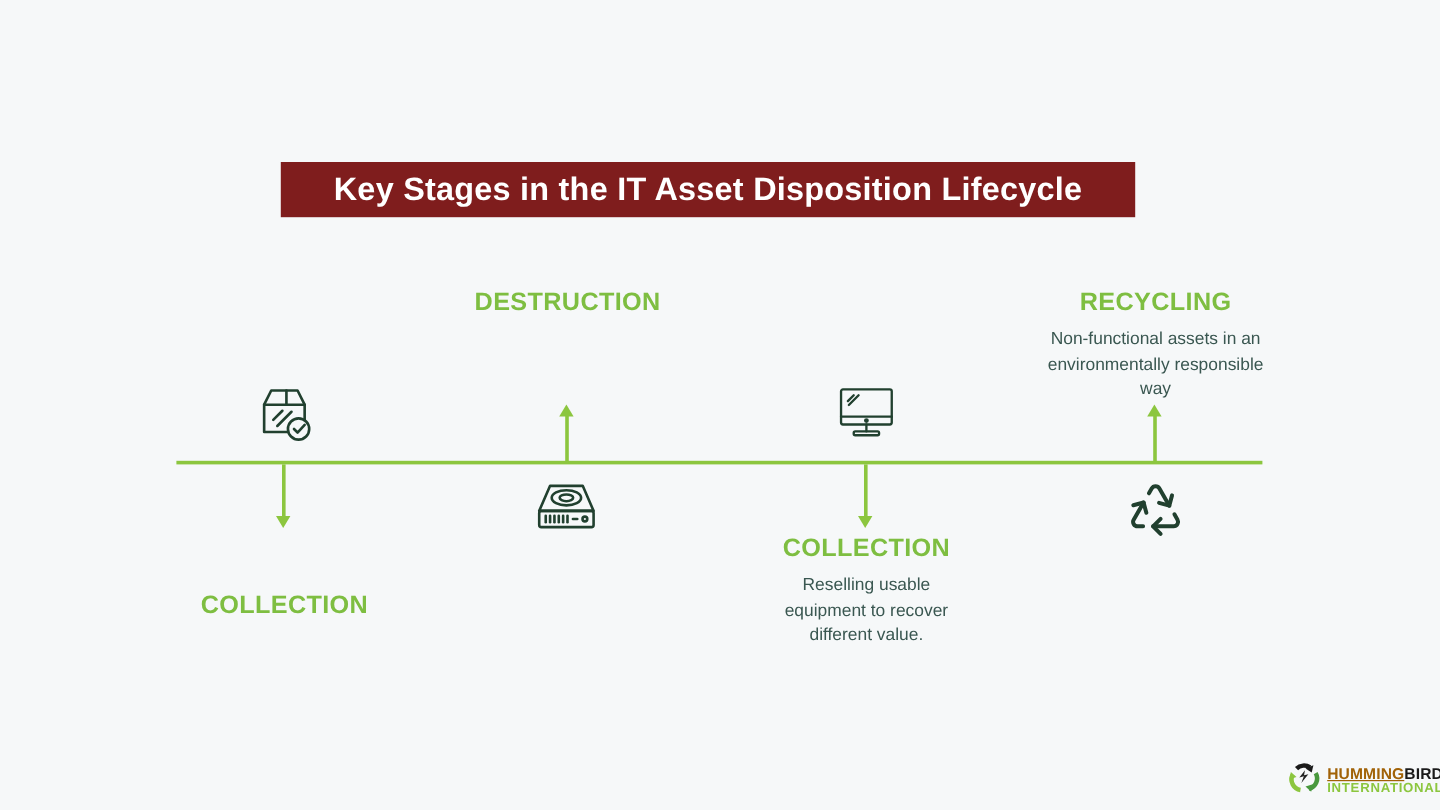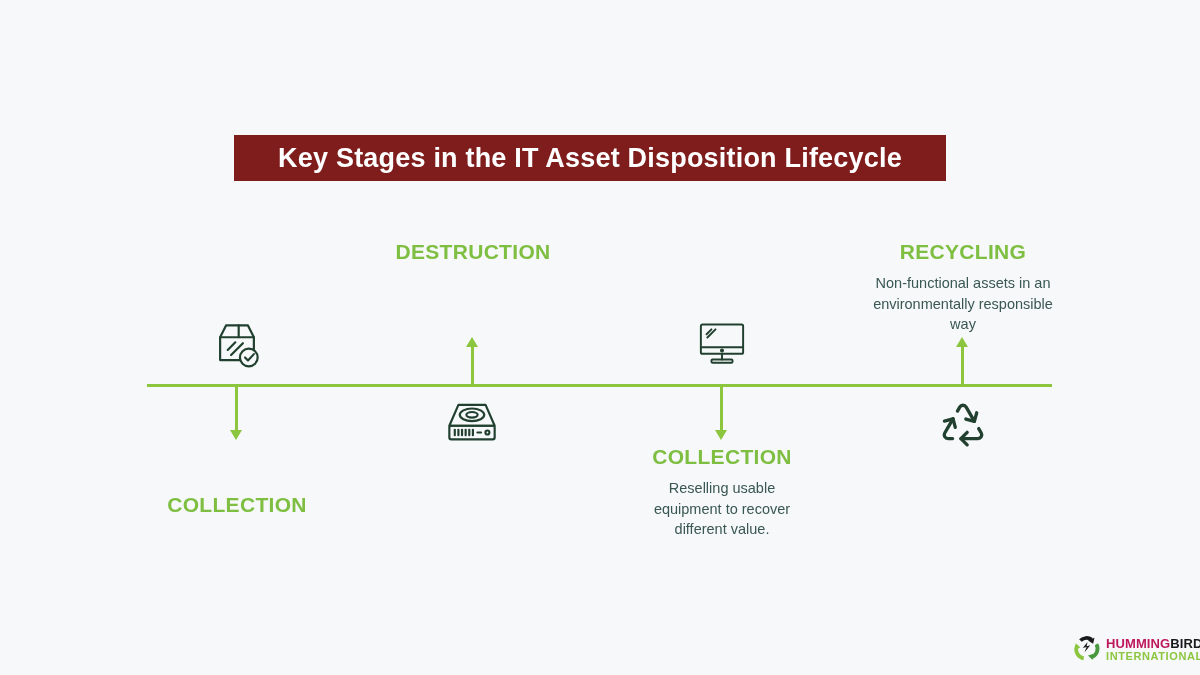--- a/index.html
+++ b/index.html
@@ -75,21 +75,21 @@
   .icon-wrap svg { display: block; }
 
   
   .logo {
     position: absolute;
     left: 1072px; top: 632px;
     display: flex; align-items: center; gap: 4px;
   }
   .logo-text { display: flex; flex-direction: column; line-height: 1.05; }
   .logo-line1 { font-size: 13px; font-weight: 800; letter-spacing: 0.1px; white-space: nowrap; }
-  .logo-line1 .part1 { color: #be185d; }
+  .logo-line1 .part1 { color: #a16207; text-decoration: underline; }
   .logo-line1 .part2 { color: #1a1a1a; }
   .logo-line2 { font-size: 11px; font-weight: 800; color: #8cc63f; letter-spacing: 0.6px; white-space: nowrap; }
 </style>
 </head>
 <body>
 
 <div class="canvas">
 
   <div class="banner">
     <h1>Key Stages in the IT Asset Disposition Lifecycle</h1>

